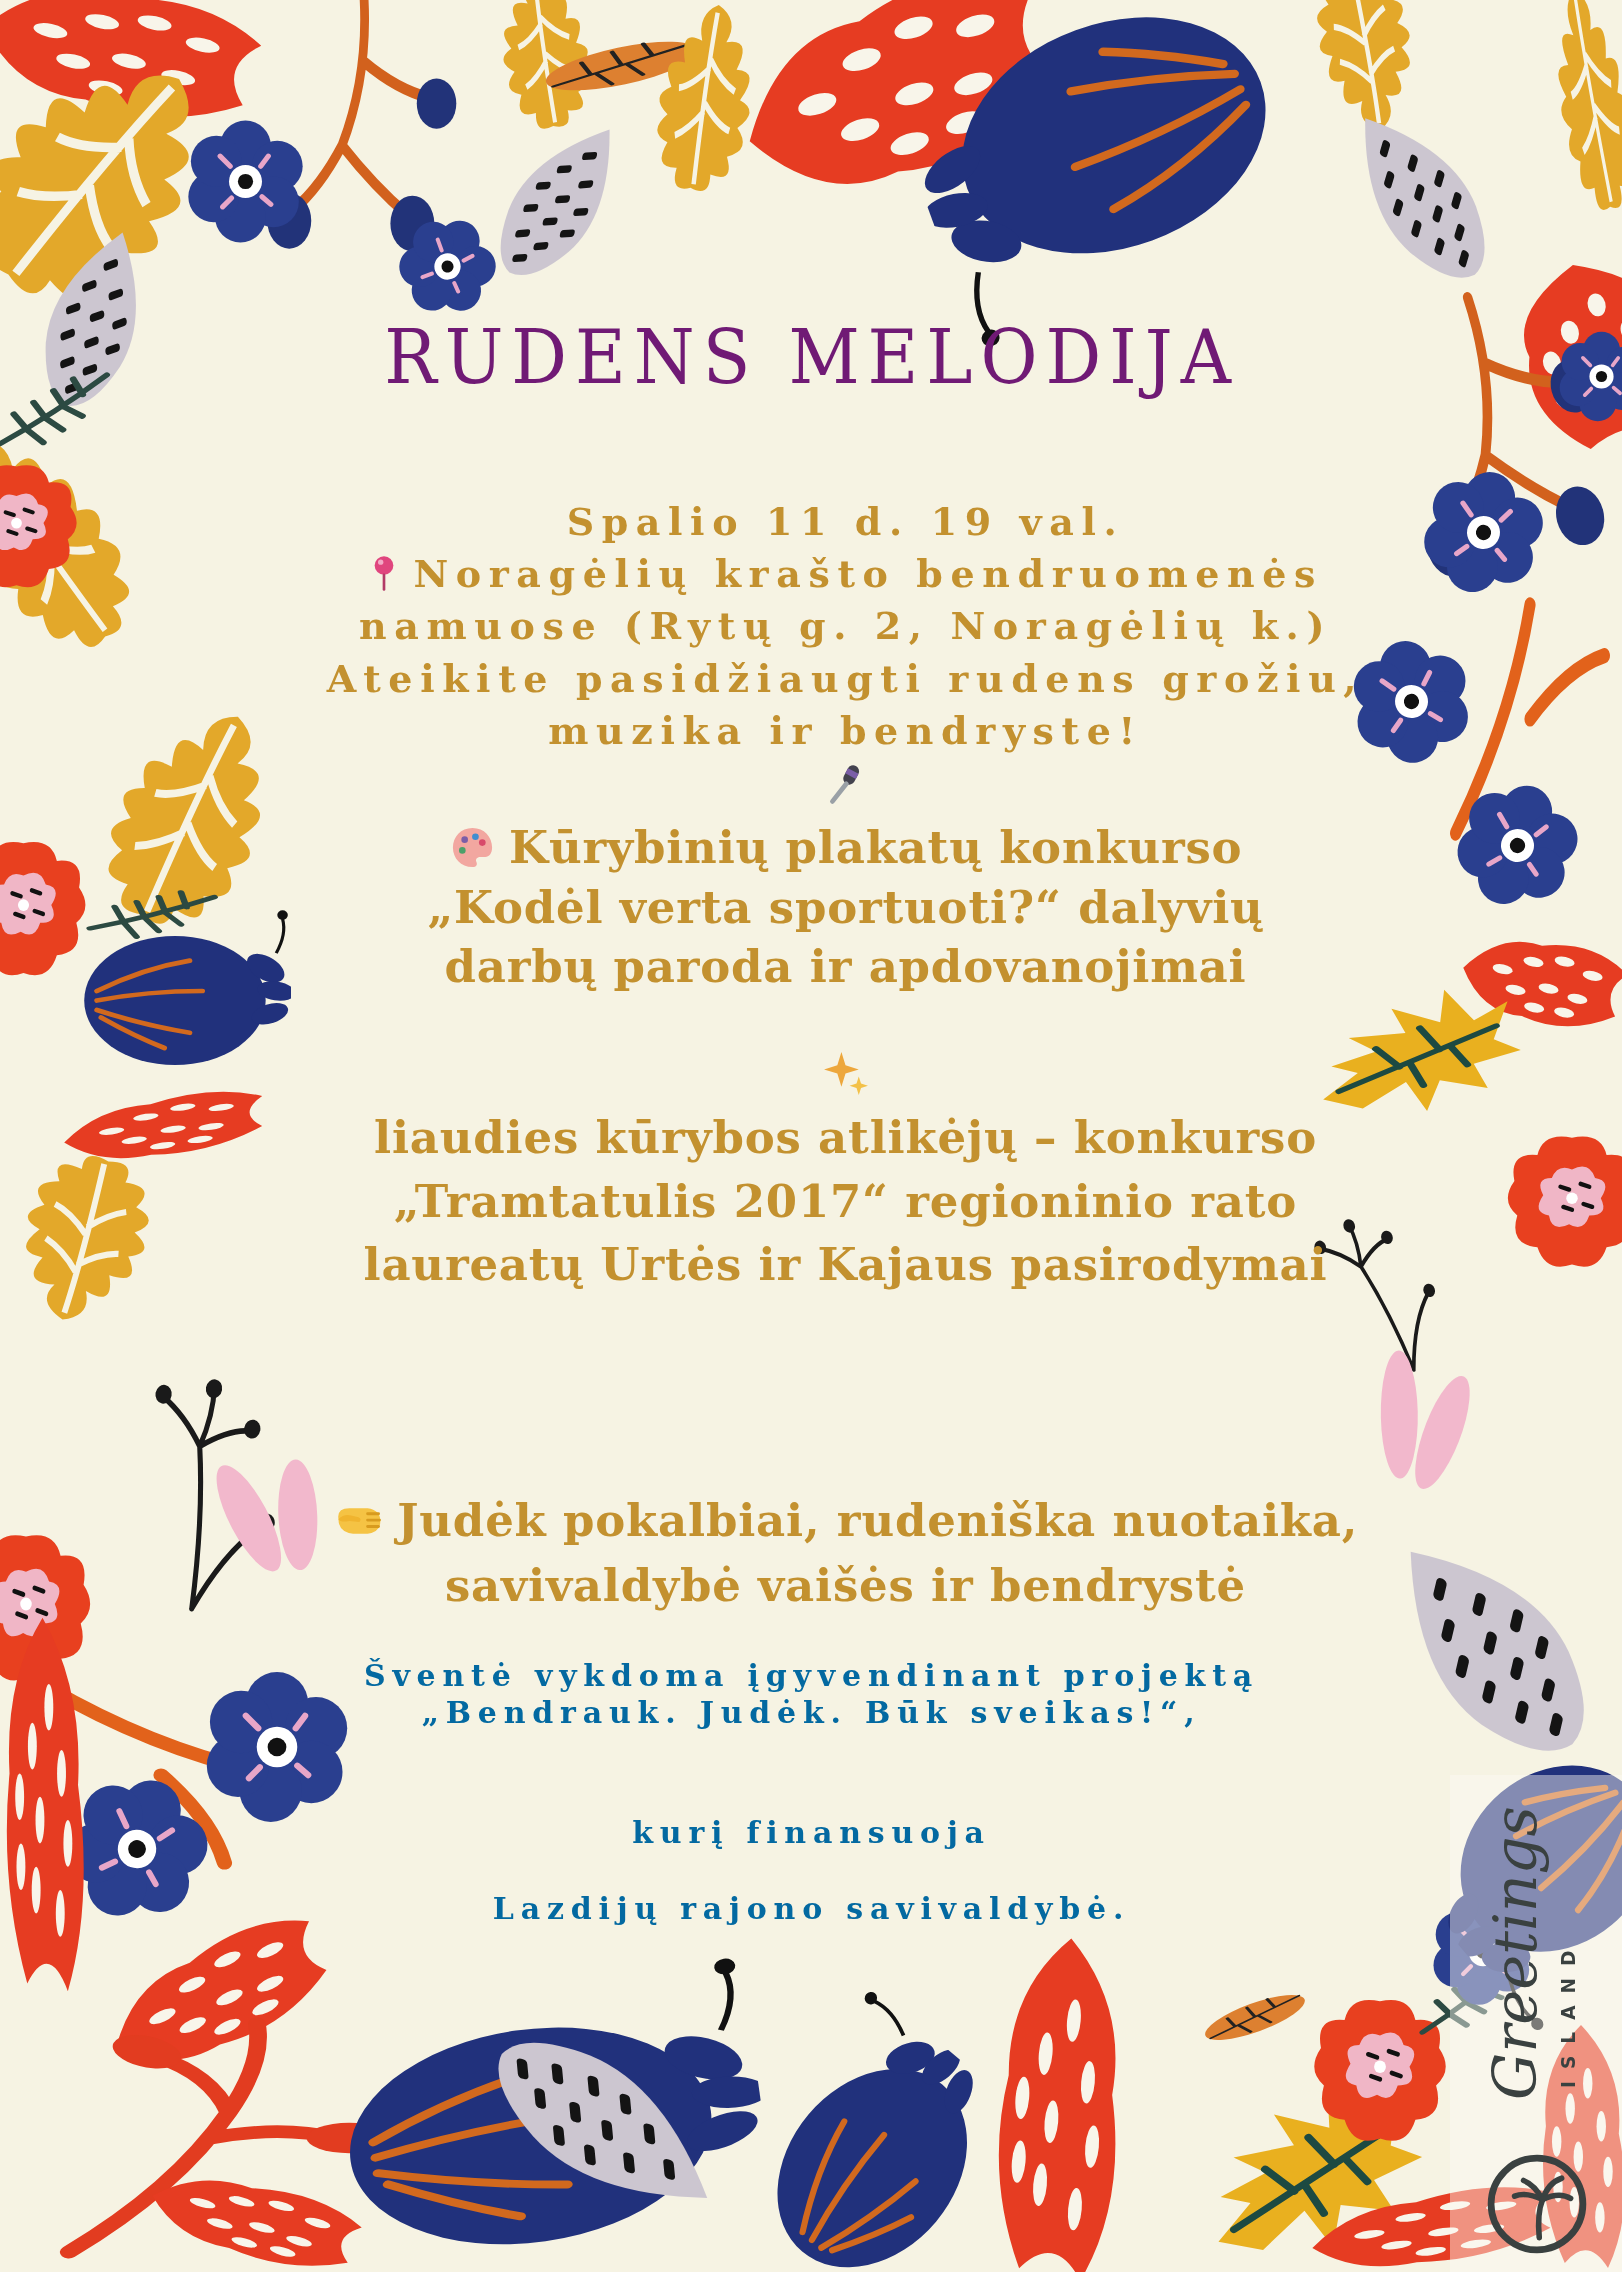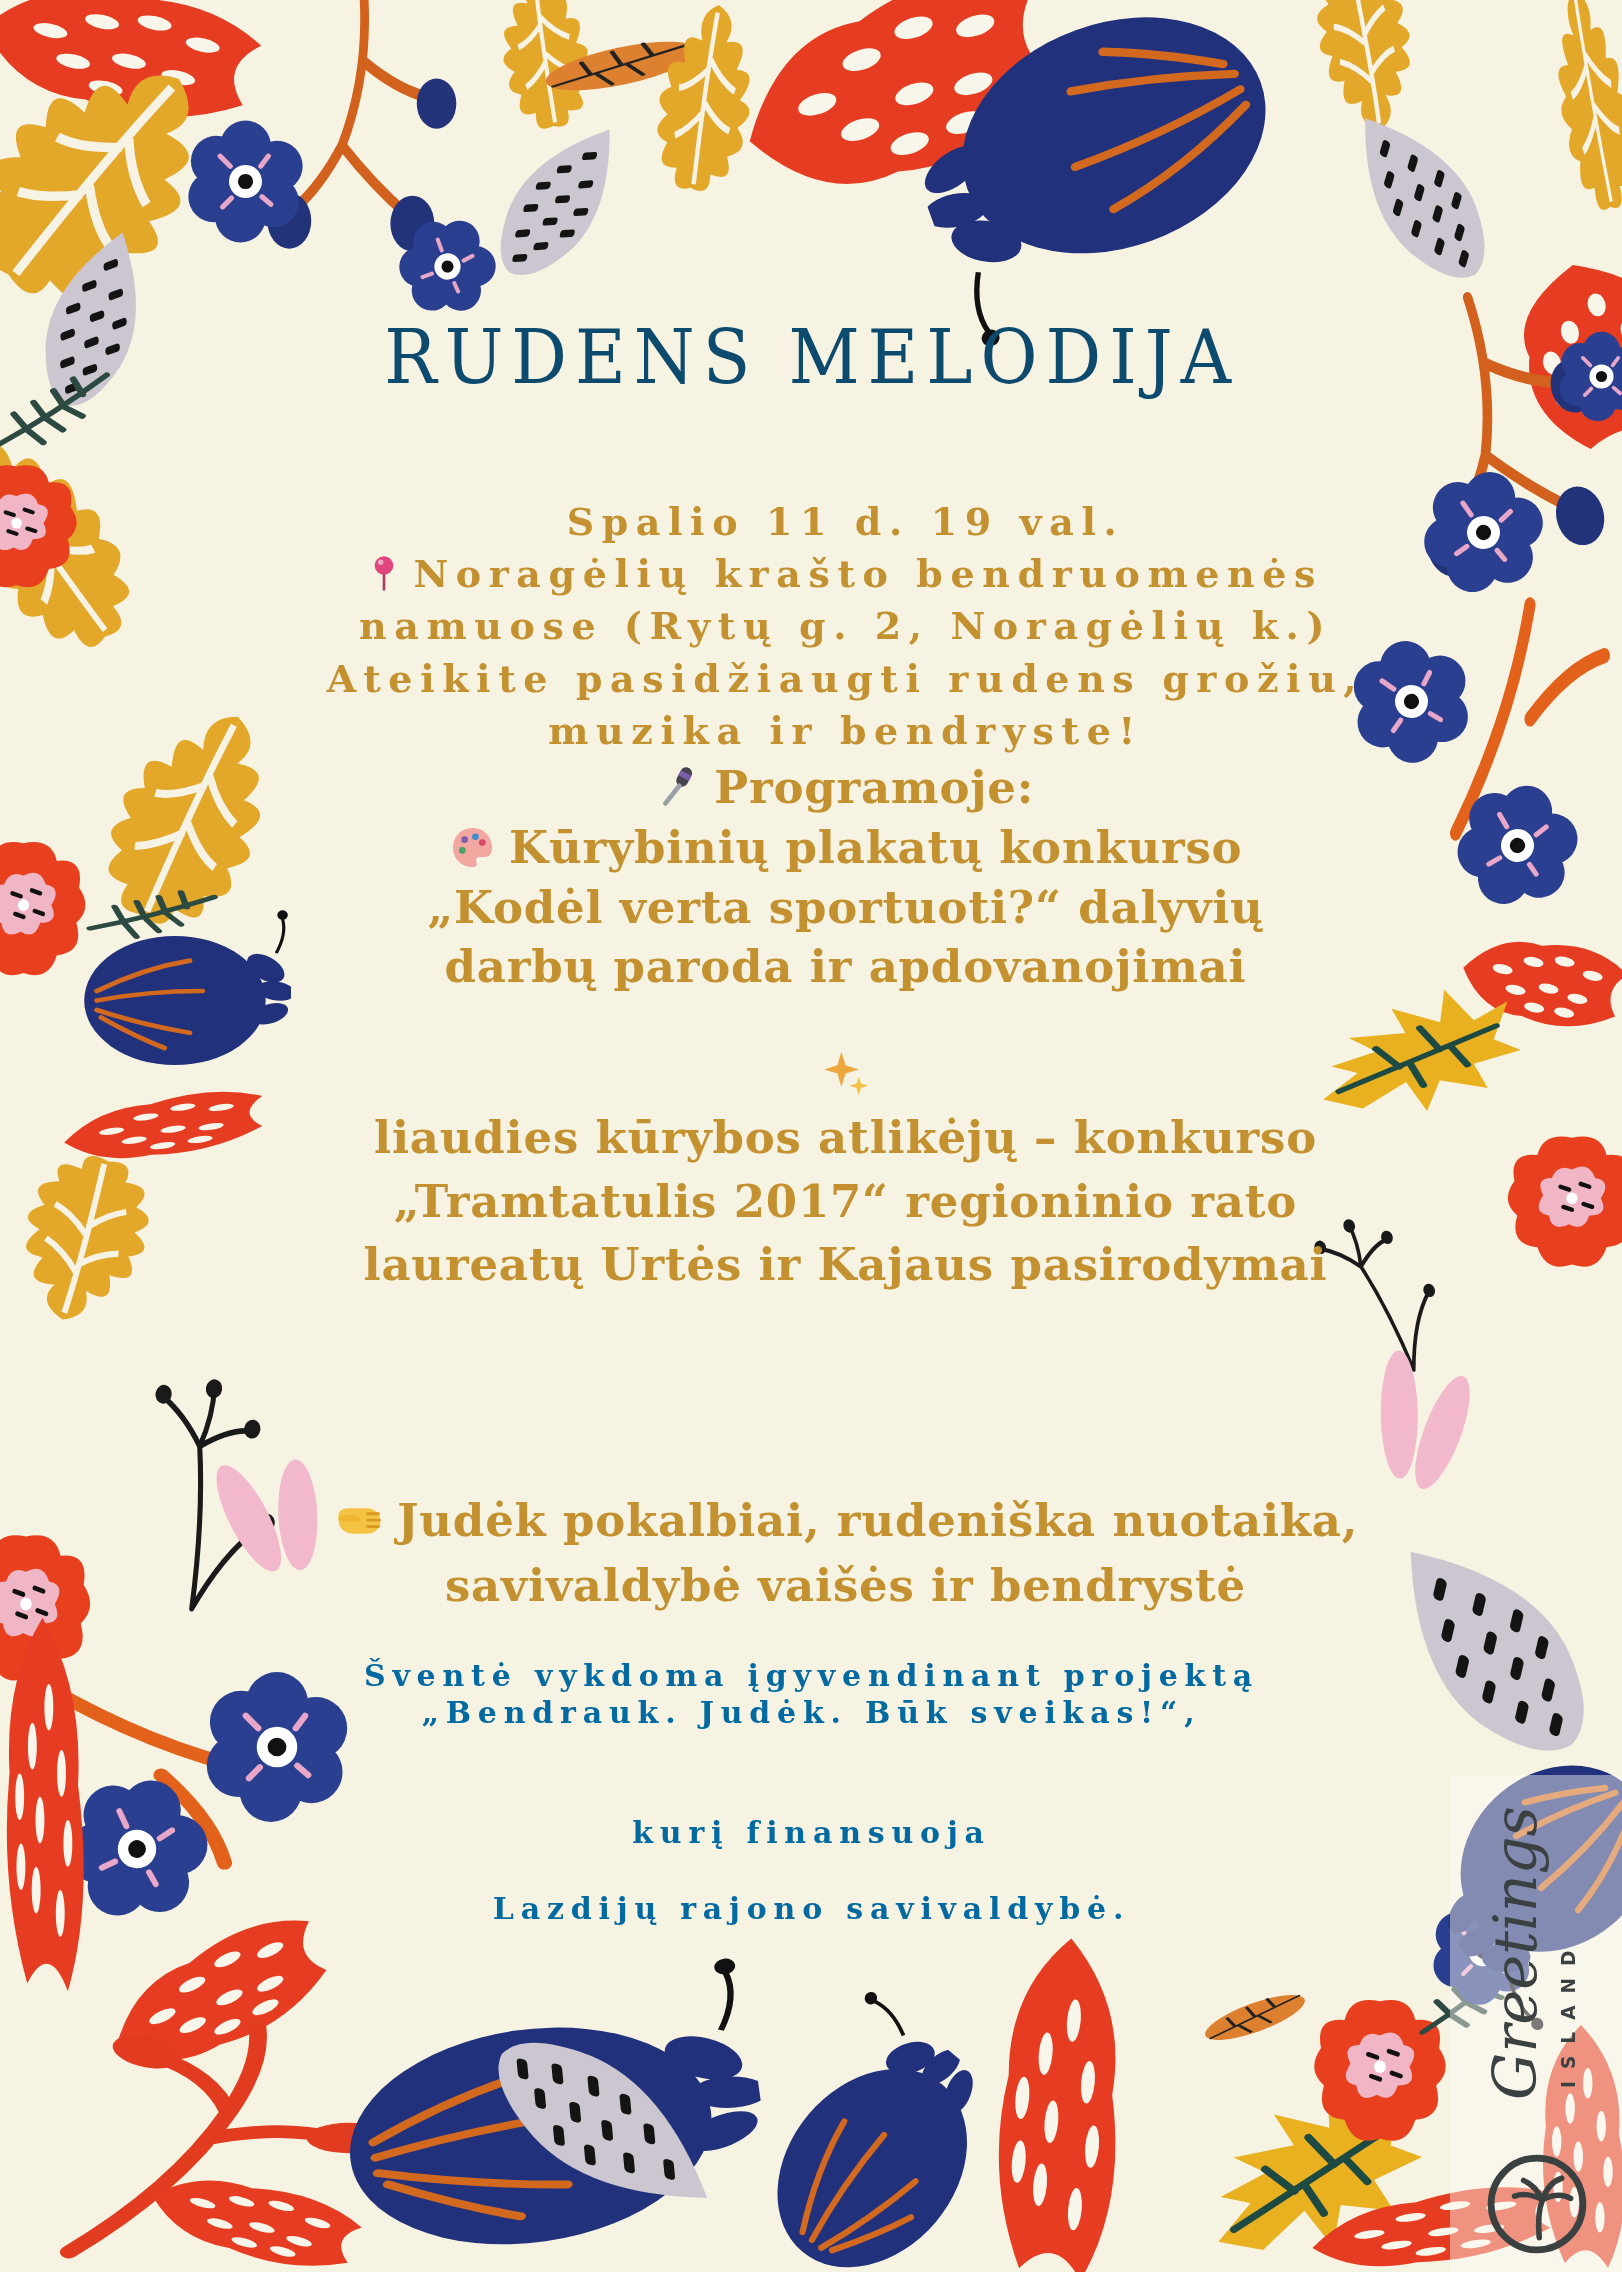--- a/index.html
+++ b/index.html
@@ -2,21 +2,21 @@
 <html style="font-size:13.5px"><head>
 <meta charset="utf-8">
 <style>
   html,body{margin:0;padding:0;}
   body{width:1623px;height:2273px;position:relative;overflow:hidden;
        background:#f6f3e3;font-family:"DejaVu Serif","Liberation Serif",serif;}
   .stage{position:absolute;inset:0;}
   .deco{position:absolute;overflow:visible;pointer-events:none;}
   .line{position:absolute;left:0;width:100%;display:flex;justify-content:center;
         align-items:center;gap:13.5px;white-space:nowrap;}
-  .title{top:314px;font-size:74px;letter-spacing:8.5px;color:#0c4a6e;font-weight:400;}
+  .title{top:314px;font-size:74px;letter-spacing:8.5px;color:#701a75;font-weight:400;}
   .title span{display:inline-block;transform:scaleX(.94);}
   .gold{color:#c3912f;margin-left:34px;}
   .intro{font-size:38px;font-weight:700;letter-spacing:7.6px;}
   .prog{font-size:45px;font-weight:700;letter-spacing:0.8px;}
   .foot{font-size:30px;font-weight:700;letter-spacing:6.8px;color:#0369a1;}
   .ticon{flex:0 0 auto;}
   
   .wm{position:absolute;top:1775px;right:0;width:173px;height:498px;
       background:rgba(253,251,243,.45);}
   .wm-script{position:absolute;right:73px;top:8.5px;height:338px;
@@ -374,21 +374,20 @@
   </div>
 
   <div class="line gold prog" style="top:761px">
     <svg class="ticon" width="44" height="49" viewBox="0 0 24 26">
       <g transform="rotate(28 12 12)">
         <rect x="9" y="1" width="6.5" height="11" rx="3.2" fill="#43424e"></rect>
         <rect x="9" y="4" width="6.5" height="3.2" fill="#7b5ea7"></rect>
         <path d="M12.2 12 L10 24" stroke="#9aa0a6" stroke-width="2.6" stroke-linecap="round"></path>
       </g>
     </svg>
-    <span>Programoje:</span>
   </div>
 
   <div class="line gold prog" style="top:821px">
     <svg class="ticon" width="47" height="47" viewBox="0 0 24 24">
       <path fill="#f2a7a0" d="M12 2 C6 2 2 6.5 2 12 C2 17.5 6 22 12 22 C14 22 14.6 20.8 14 19.4 C13.4 18 14.2 16.8 16 16.8 L18.5 16.8 C20.5 16.8 22 15 22 12 C22 6.5 18 2 12 2 Z"></path>
       <circle cx="8" cy="8" r="1.7" fill="#7b5ea7"></circle>
         <circle cx="13.5" cy="6.5" r="1.7" fill="#3f8ed0"></circle>
       <circle cx="6.8" cy="13.5" r="1.7" fill="#4da06a"></circle>
         <circle cx="17" cy="9.5" r="1.7" fill="#d84a6a"></circle>
     </svg>

